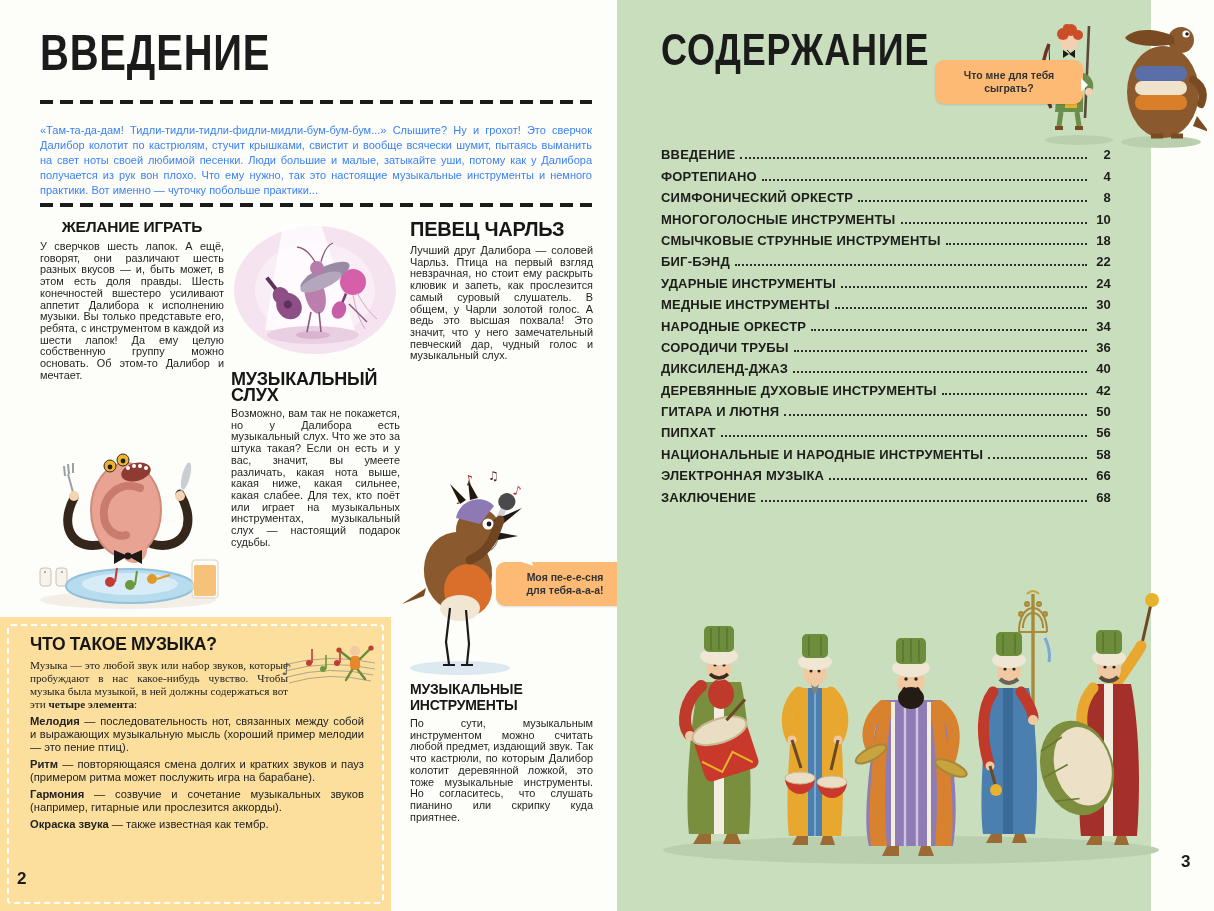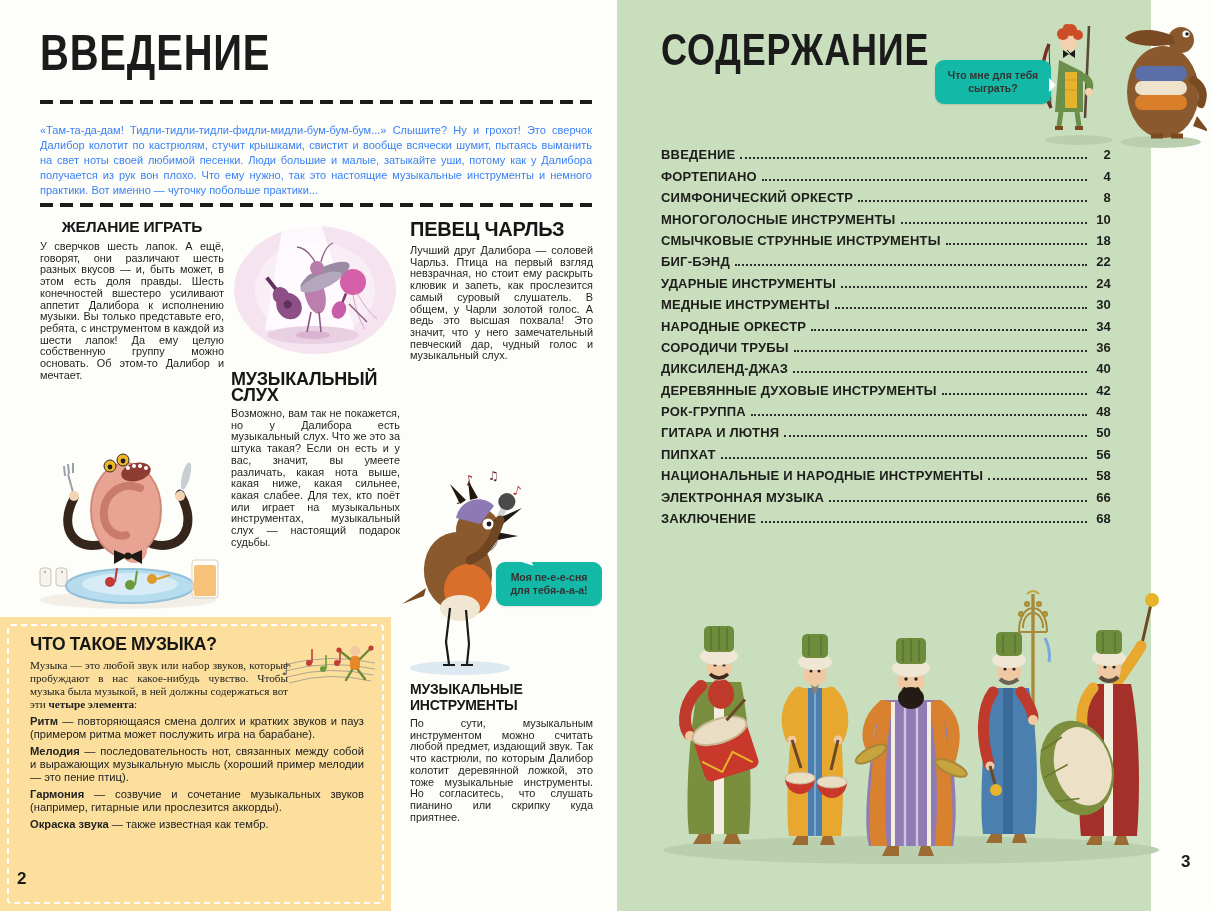--- a/index.html
+++ b/index.html
@@ -32,22 +32,22 @@
   .h-singer{font-size:20px;line-height:22px;}
   .h-instr{font-size:14px;line-height:16px;}
   .body-par{margin:5px 0 0 0;font-size:10.9px;line-height:11.7px;text-align:justify;color:#1f1f1f;}
 
   .ill{position:absolute;}
   .ill-ear{left:24px;top:448px;width:204px;height:168px;}
   .ill-cricket{width:169px;height:141px;margin-bottom:2px;}
   .bird-wrap{left:396px;top:466px;width:208px;height:212px;}
   .sec-instruments{position:absolute;left:410px;top:681px;width:183px;}
 
-  .bubble{position:absolute;background:#14b8a6;border-radius:9px;box-shadow:0 1px 2px rgba(0,0,0,.12);
-    font-size:10.5px;line-height:13px;font-weight:bold;color:#333;text-align:center;padding:9px 7px;}
+  .bubble{position:absolute;background:#fdba74;border-radius:9px;box-shadow:0 1px 2px rgba(0,0,0,.12);
+    font-size:10.5px;line-height:13px;font-weight:bold;color:#333;text-align:center;padding:9px 23px;}
   .bubble:after{content:"";position:absolute;width:0;height:0;border:7px solid transparent;}
   .bubble-bird{left:100px;top:96px;width:92px;}
   .bubble-bird:after{left:26px;top:-12px;border-bottom-color:#fff;transform:rotate(18deg);}
   .bubble-boy{left:318px;top:60px;width:102px;}
   .bubble-boy:after{right:-12px;top:18px;border-left-color:#fff;}
 
   .music-box{position:absolute;left:0;top:617px;width:391px;height:294px;background:#fcdf9c;}
   .music-box .inner-border{position:absolute;left:7px;top:7px;right:7px;bottom:7px;
     border:2px dashed #fff;border-radius:4px;pointer-events:none;}
   .music-box .content{position:absolute;left:30px;top:17px;width:334px;}
@@ -251,23 +251,23 @@
           <path d="M71,30 l-10,-8 M81,30 l10,-10 M73,41 l-6,10 M79,41 l7,9" stroke="#6a8a3a" stroke-width="2.4" fill="none" stroke-linecap="round"></path>
           <circle cx="60" cy="21" r="2.6" fill="#c23b35"></circle>
             <circle cx="92" cy="19" r="2.6" fill="#c23b35"></circle>
         </g>
       </svg>
       <div class="content">
         <h3 class="h-musicbox">ЧТО ТАКОЕ МУЗЫКА?</h3>
         <p class="mb-par mb-first"><span>Музыка — это любой звук или набор звуков, которые пробуждают в нас какое-нибудь чувство. Чтобы музыка была музыкой, в ней должны содержаться вот эти </span><b>четыре элемента</b><span>:</span></p>
         <div>
 
+            <p class="mb-par"><b>Мелодия</b><span> — последовательность нот, связанных между собой и выражающих музыкальную мысль (хороший пример мелодии — это пение птиц).</span></p>
+
             <p class="mb-par"><b>Ритм</b><span> — повторяющаяся смена долгих и кратких звуков и пауз (примером ритма может послужить игра на барабане).</span></p>
-
-            <p class="mb-par"><b>Мелодия</b><span> — последовательность нот, связанных между собой и выражающих музыкальную мысль (хороший пример мелодии — это пение птиц).</span></p>
 
             <p class="mb-par"><b>Гармония</b><span> — созвучие и сочетание музыкальных звуков (например, гитарные или прослезится аккорды).</span></p>
 
             <p class="mb-par"><b>Окраска звука</b><span> — также известная как тембр.</span></p>
           </div>
       </div>
       <div class="pagenum pn-2">2</div>
     </div>
   </div>
 
@@ -384,25 +384,20 @@
           <span class="toc-dots"></span>
           <span class="toc-page">40</span>
         </div>
 
         <div class="toc-row">
           <span class="toc-label">ДЕРЕВЯННЫЕ ДУХОВЫЕ ИНСТРУМЕНТЫ</span>
           <span class="toc-dots"></span>
           <span class="toc-page">42</span>
         </div>
 
-        <div class="toc-row">
-          <span class="toc-label">РОК-ГРУППА</span>
-          <span class="toc-dots"></span>
-          <span class="toc-page">48</span>
-        </div>
 
         <div class="toc-row">
           <span class="toc-label">ГИТАРА И ЛЮТНЯ</span>
           <span class="toc-dots"></span>
           <span class="toc-page">50</span>
         </div>
 
         <div class="toc-row">
           <span class="toc-label">ПИПХАТ</span>
           <span class="toc-dots"></span>

